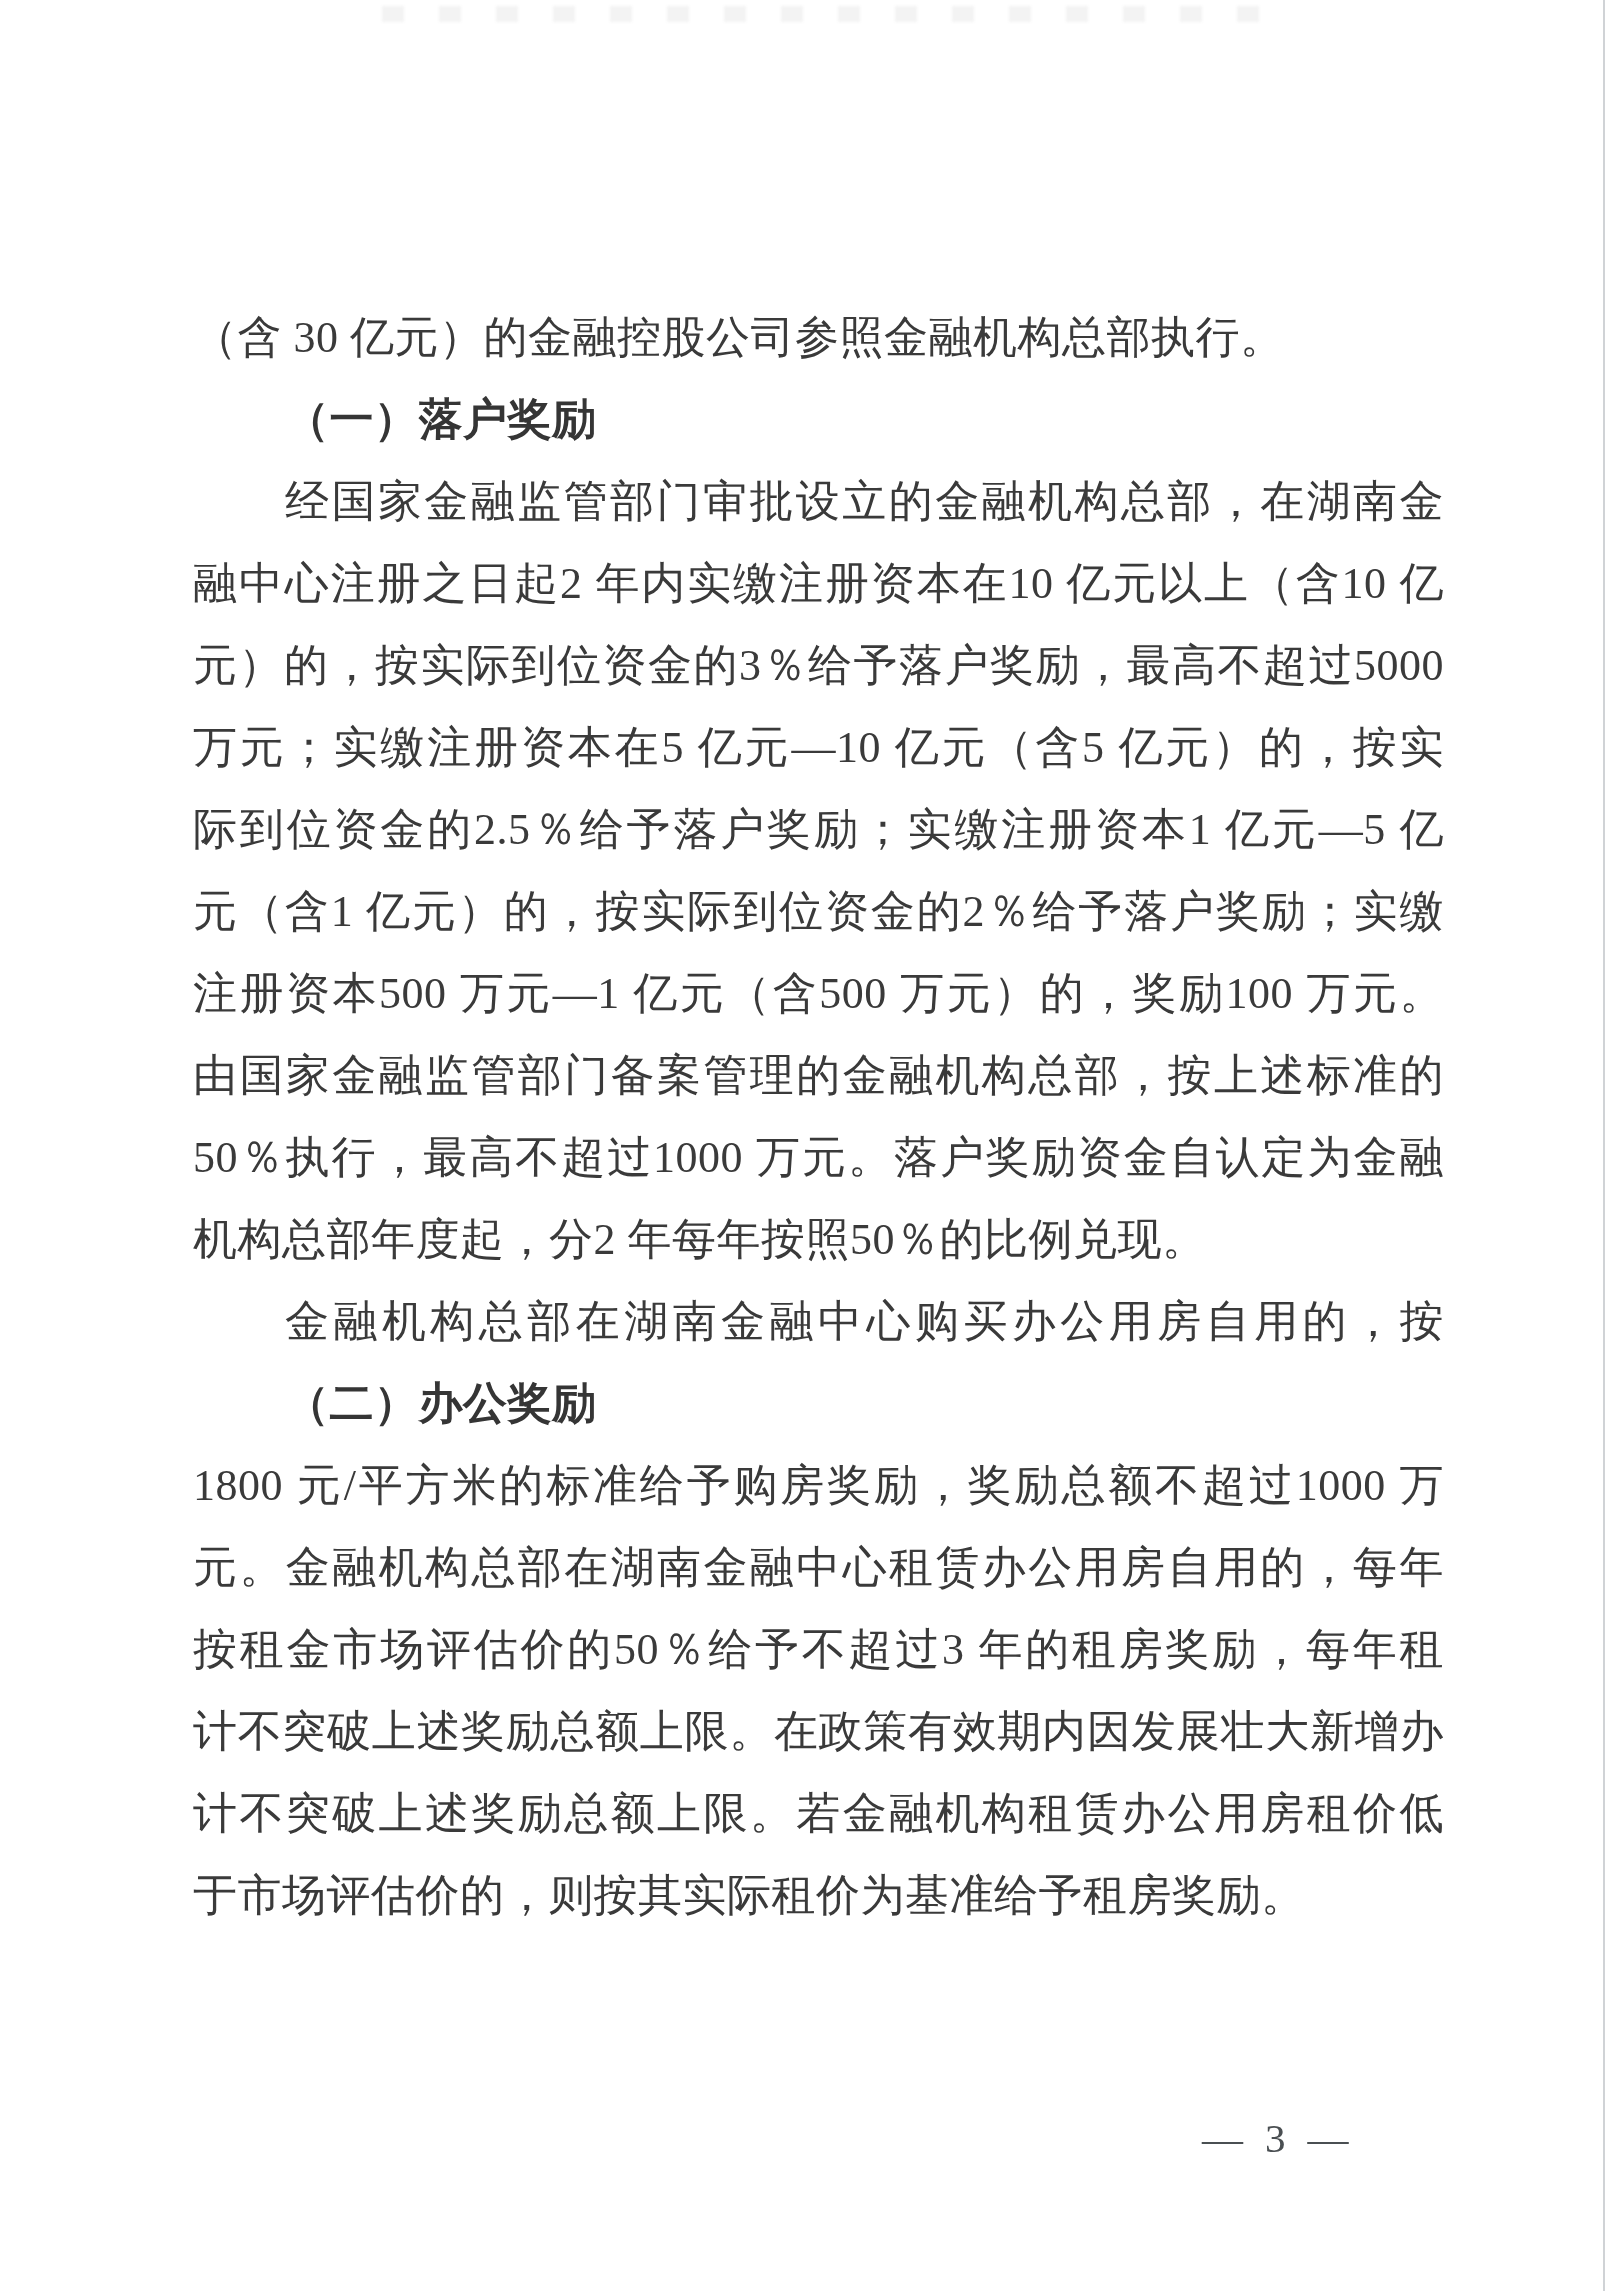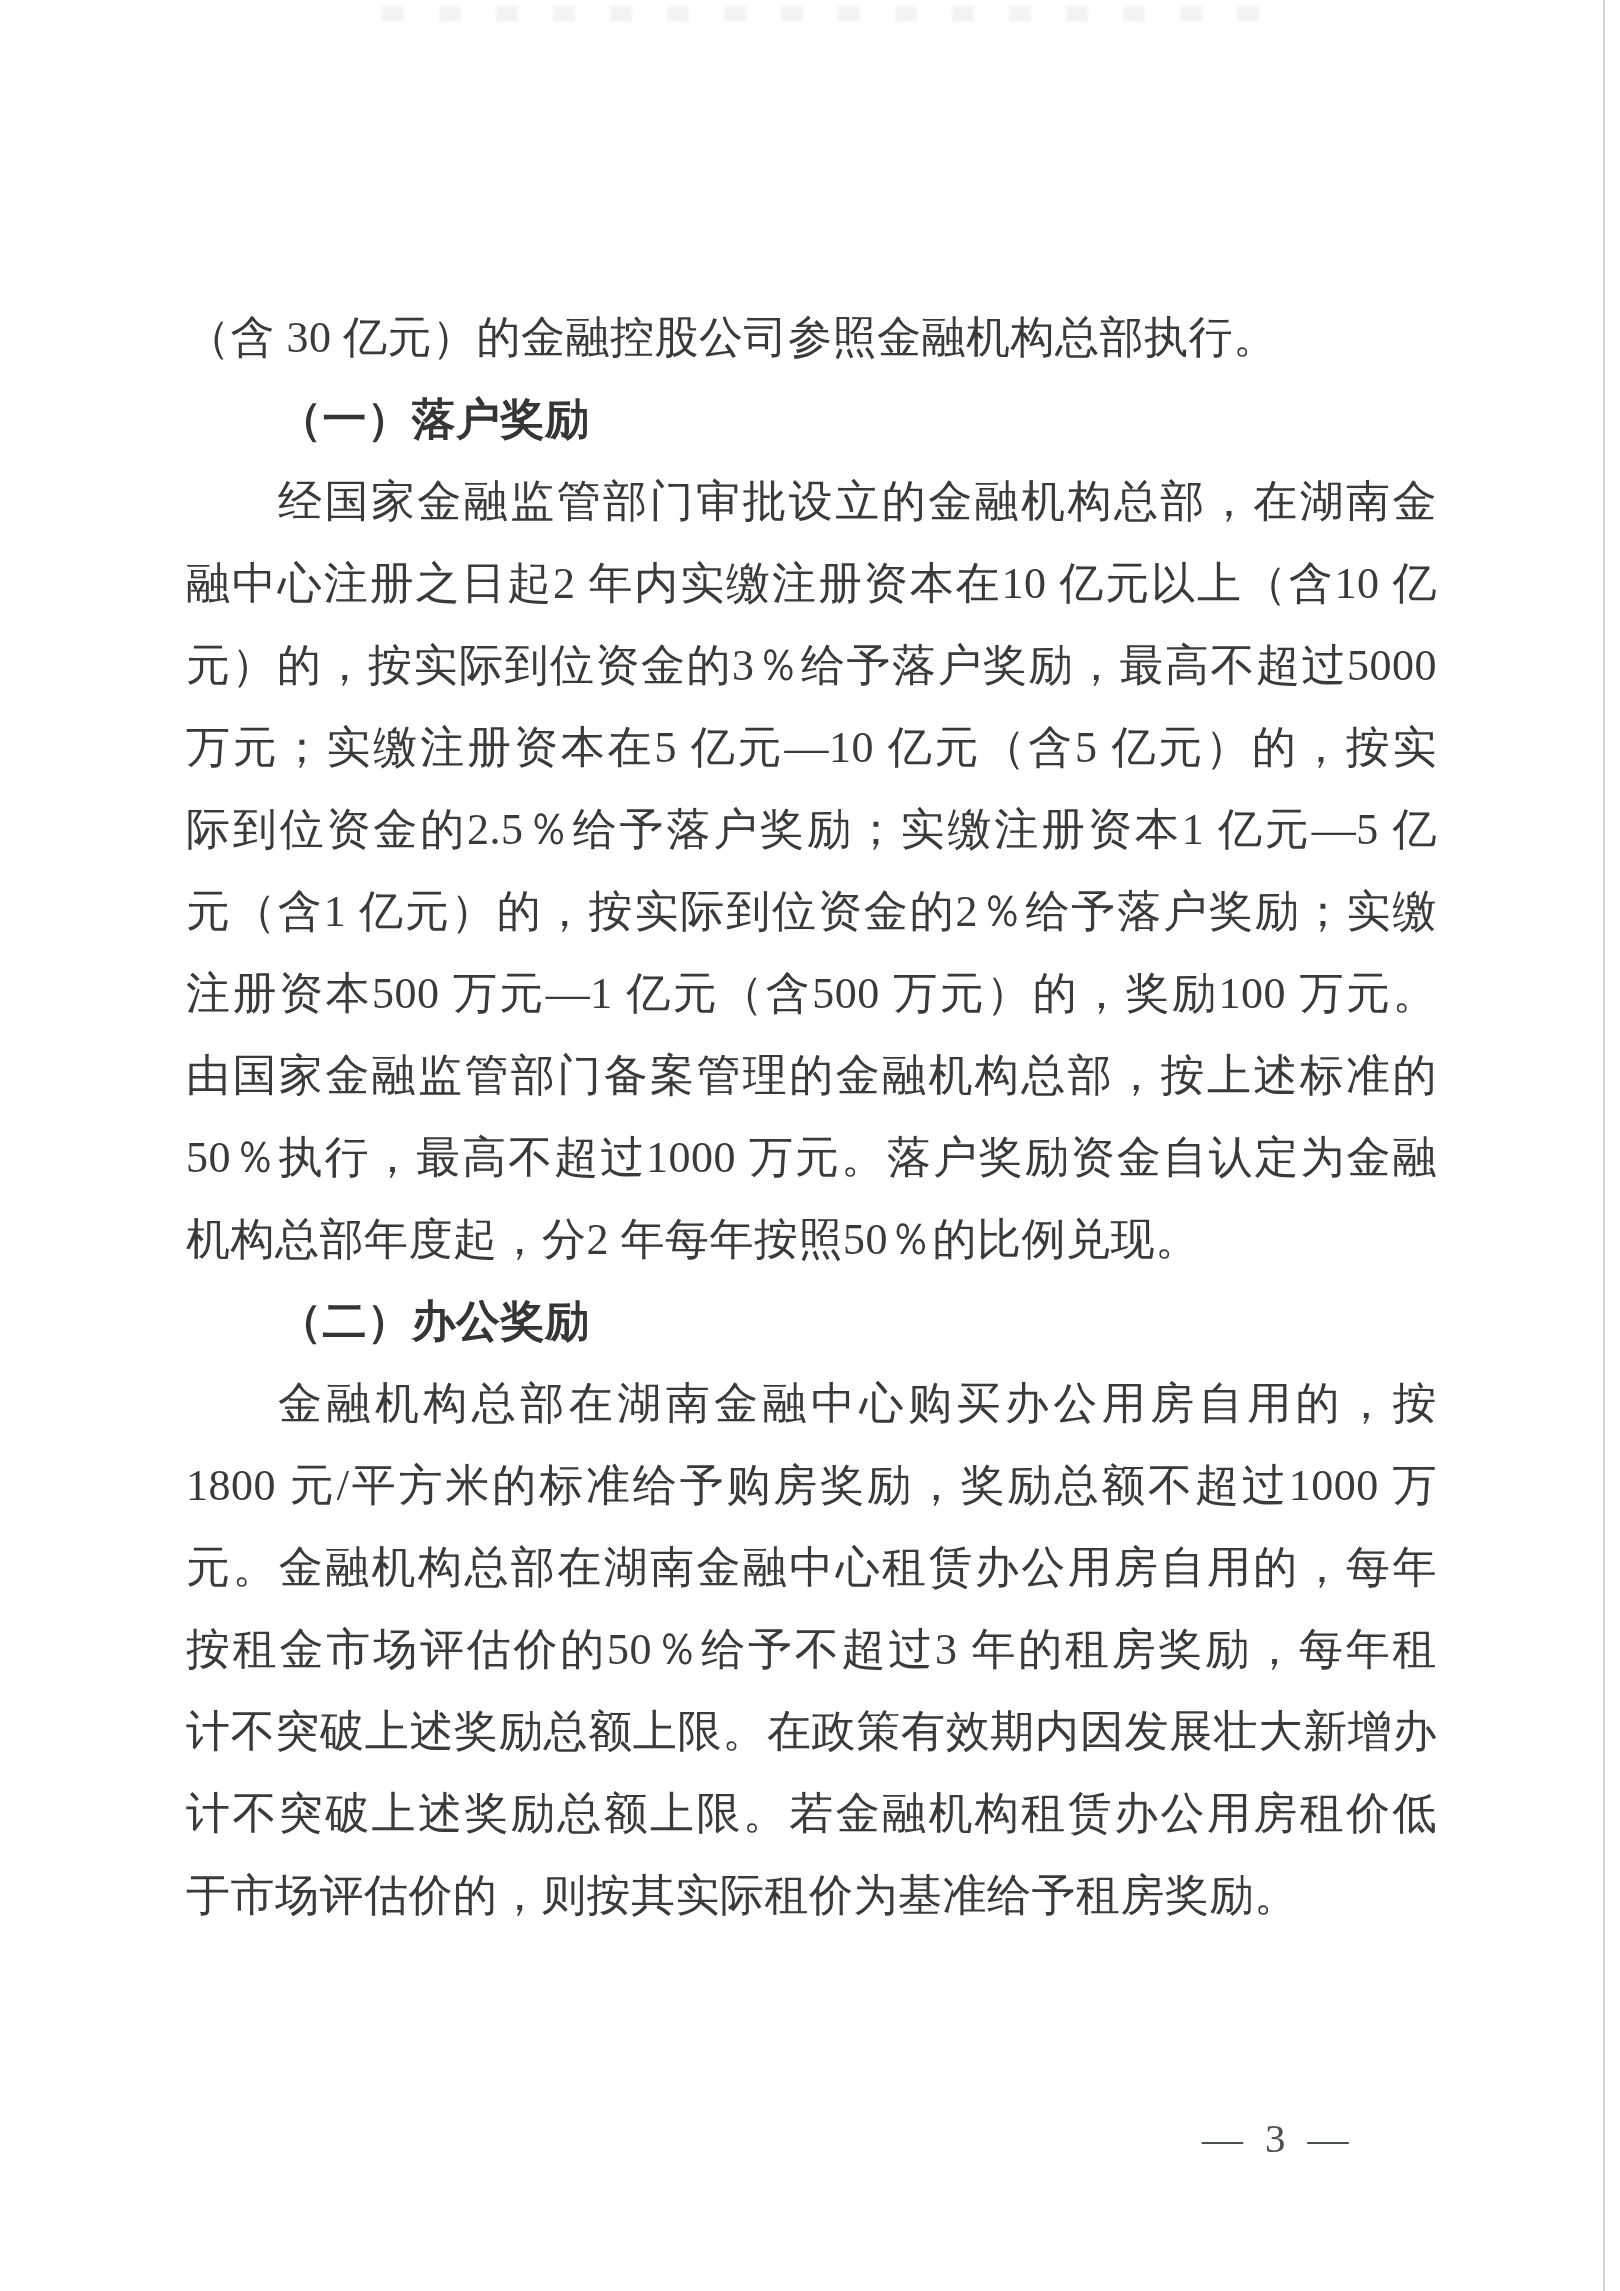--- a/index.html
+++ b/index.html
@@ -36,21 +36,21 @@
     width: 912px;
     height: 15.7px;
     background: repeating-linear-gradient(90deg,
       rgba(130,130,130,0.22) 0 21.6px,
       rgba(130,130,130,0.0) 21.6px 57px);
     filter: blur(1.5px);
     opacity: 0.45;
   }
   .content {
     position: absolute;
-    left: 186px;
+    left: 193px;
     top: 297px;
     width: 1251px;
   }
   .line {
     height: 82px;
     line-height: 82px;
     font-size: 44px;
     color: #3a3a3a;
     letter-spacing: 0.5px;
     white-space: nowrap;
@@ -92,22 +92,22 @@
       <div class="line indent fill">经国家金融监管部门审批设立的金融机构总部，在湖南金</div>
       <div class="line fill">融中心注册之日起2 年内实缴注册资本在10 亿元以上（含10 亿</div>
       <div class="line fill">元）的，按实际到位资金的3％给予落户奖励，最高不超过5000</div>
       <div class="line fill">万元；实缴注册资本在5 亿元—10 亿元（含5 亿元）的，按实</div>
       <div class="line fill">际到位资金的2.5％给予落户奖励；实缴注册资本1 亿元—5 亿</div>
       <div class="line fill">元（含1 亿元）的，按实际到位资金的2％给予落户奖励；实缴</div>
       <div class="line fill">注册资本500 万元—1 亿元（含500 万元）的，奖励100 万元。</div>
       <div class="line fill">由国家金融监管部门备案管理的金融机构总部，按上述标准的</div>
       <div class="line fill">50％执行，最高不超过1000 万元。落户奖励资金自认定为金融</div>
       <div class="line">机构总部年度起，分2 年每年按照50％的比例兑现。</div>
+      <div class="line indent fill">金融机构总部在湖南金融中心购买办公用房自用的，按</div>
       <div class="line heading indent">（二）办公奖励</div>
-      <div class="line indent fill">金融机构总部在湖南金融中心购买办公用房自用的，按</div>
       <div class="line fill">1800 元/平方米的标准给予购房奖励，奖励总额不超过1000 万</div>
       <div class="line fill">元。金融机构总部在湖南金融中心租赁办公用房自用的，每年</div>
       <div class="line fill">按租金市场评估价的50％给予不超过3 年的租房奖励，每年租</div>
       <div class="line fill">计不突破上述奖励总额上限。在政策有效期内因发展壮大新增办</div>
       <div class="line fill">计不突破上述奖励总额上限。若金融机构租赁办公用房租价低</div>
       <div class="line">于市场评估价的，则按其实际租价为基准给予租房奖励。</div>
     </div>
 
   <div class="page-number">— 3 —</div>
 </div>

